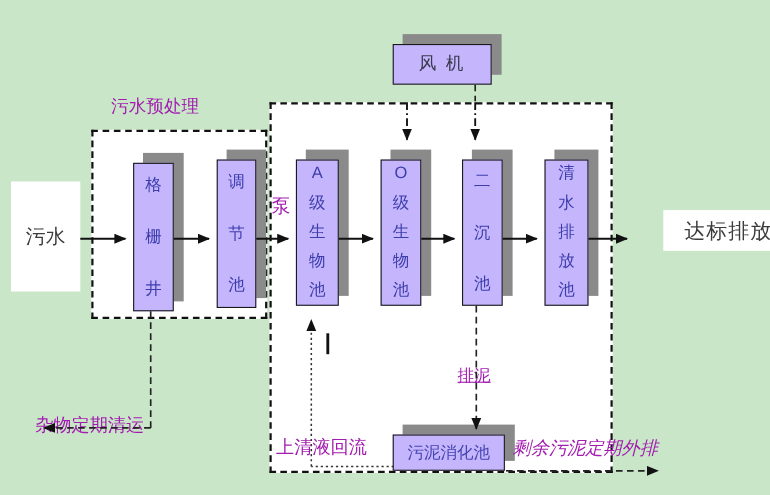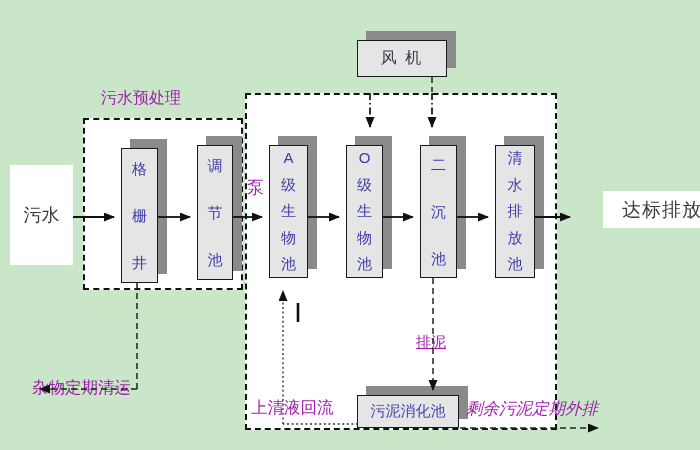--- a/index.html
+++ b/index.html
@@ -10,21 +10,21 @@
   }
   #stage{position:relative;width:700px;height:450px;background:#c9e6c9;}
 
   
   .zone{position:absolute;background:#ffffff;border:2px dashed #111111;box-sizing:border-box;}
   #pre-zone{left:83px;top:118px;width:160px;height:172px;}
   #bio-zone{left:245px;top:93px;width:312px;height:337px;}
 
   
   .tank{
-    position:absolute;background:#e5e5e5;border:1.5px solid #1a1a1a;box-sizing:border-box;
+    position:absolute;background:#c4b5fd;border:1.5px solid #1a1a1a;box-sizing:border-box;
     box-shadow:9px -9px 0 0 #8a8a8a;
     display:flex;align-items:center;justify-content:center;
     color:#3d3dab;font-size:15px;text-align:center;
     white-space:pre-line;
   }
   .v3{line-height:47px;}
   .v5{line-height:26.4px;}
   #grid-well{left:121px;top:148px;width:37px;height:135px;}
   #regulating{left:197px;top:145px;width:36px;height:135px;}
   #tank-a{left:269px;top:145px;width:39px;height:133px;}

